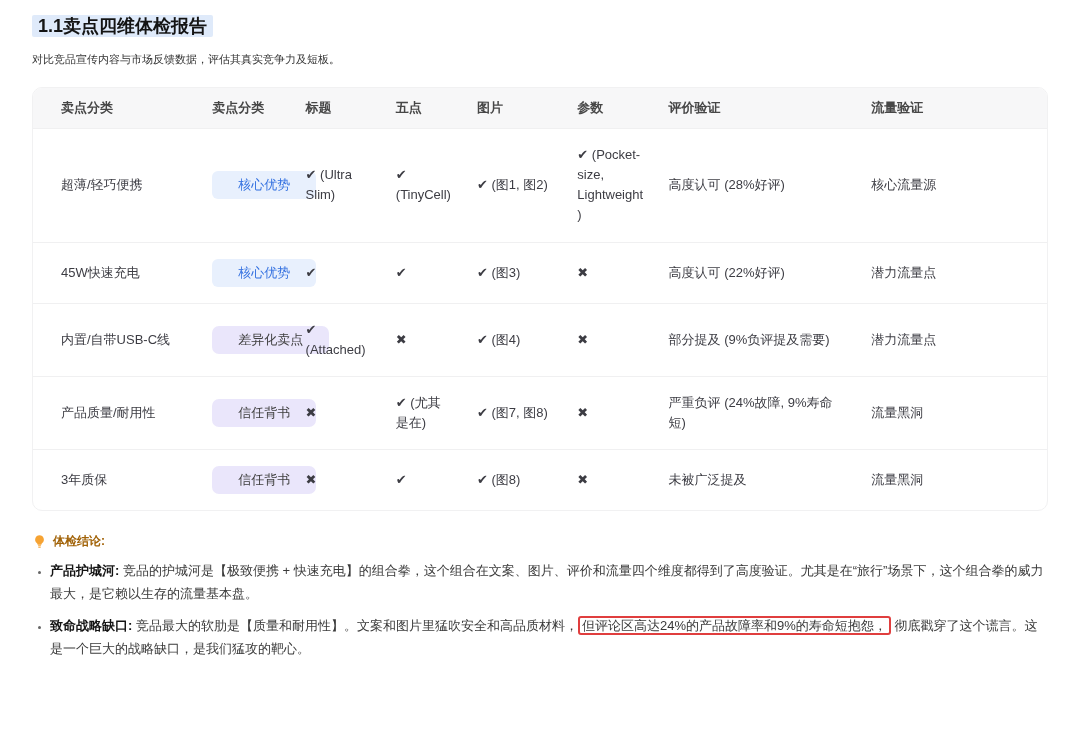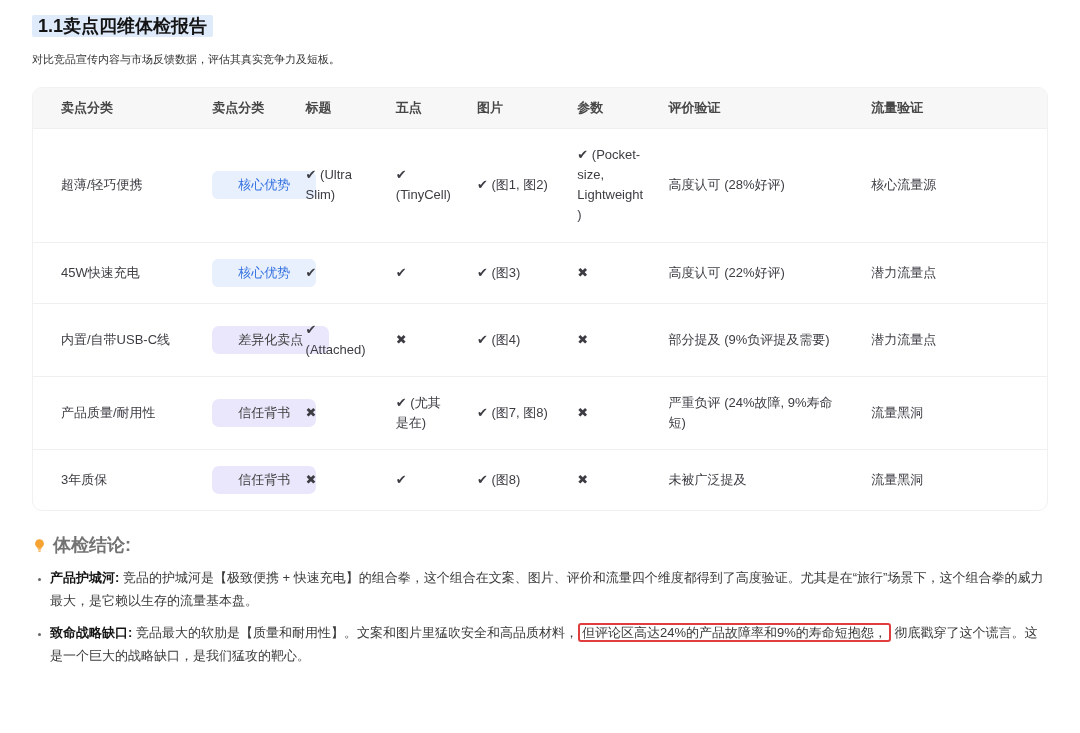--- a/index.html
+++ b/index.html
@@ -50,21 +50,21 @@
     white-space: nowrap;
   }
   .badge-blue   { background: #e8f0fd; color: #3370e0; }
   .badge-purple { background: #eae6fb; color: #404040; border-radius: 7px; }
   .badge-orange { background: #fdeedd; color: #ee8b35; }
 
   
   .conclusion { margin-top: 22px; }
   .conclusion-head { display: flex; align-items: center; gap: 6px; }
   .conclusion-head .bulb { width: 15px; height: 15px; flex: 0 0 auto; }
-  .conclusion-title { font-size: 18px; font-weight: 700; color: #737373; }
+  .conclusion-title { font-size: 12px; font-weight: 700; color: #a16207; }
   ul.conclusion-list { margin: 10px 0 0 6px; padding-left: 12px; }
   ul.conclusion-list li {
     font-size: 13px; line-height: 1.75; color: #3a3a3a;
     margin-bottom: 9px;
     list-style: disc outside;
   }
   ul.conclusion-list li::marker { color: #666; font-size: 9px; }
   .lead { font-weight: 700; color: #141414; }
   .redbox {
     border: 2px solid #e03e3e;

